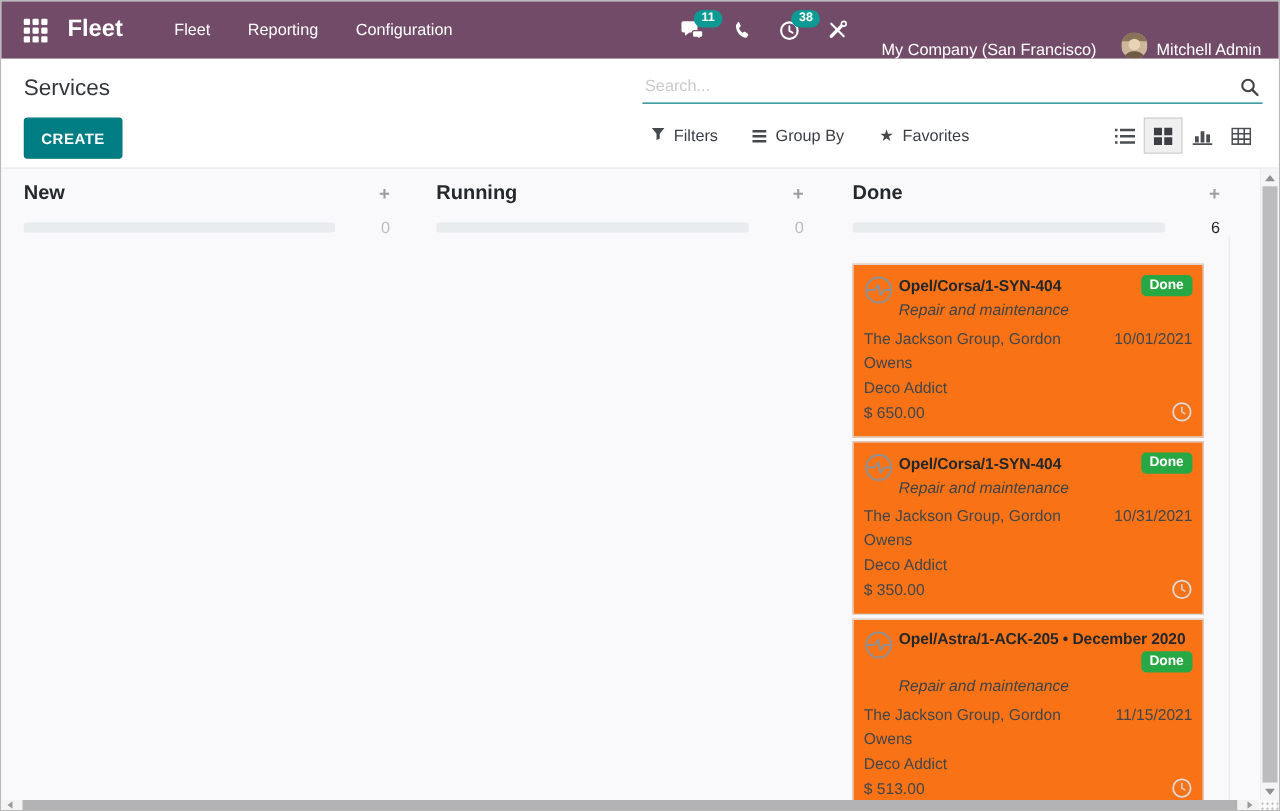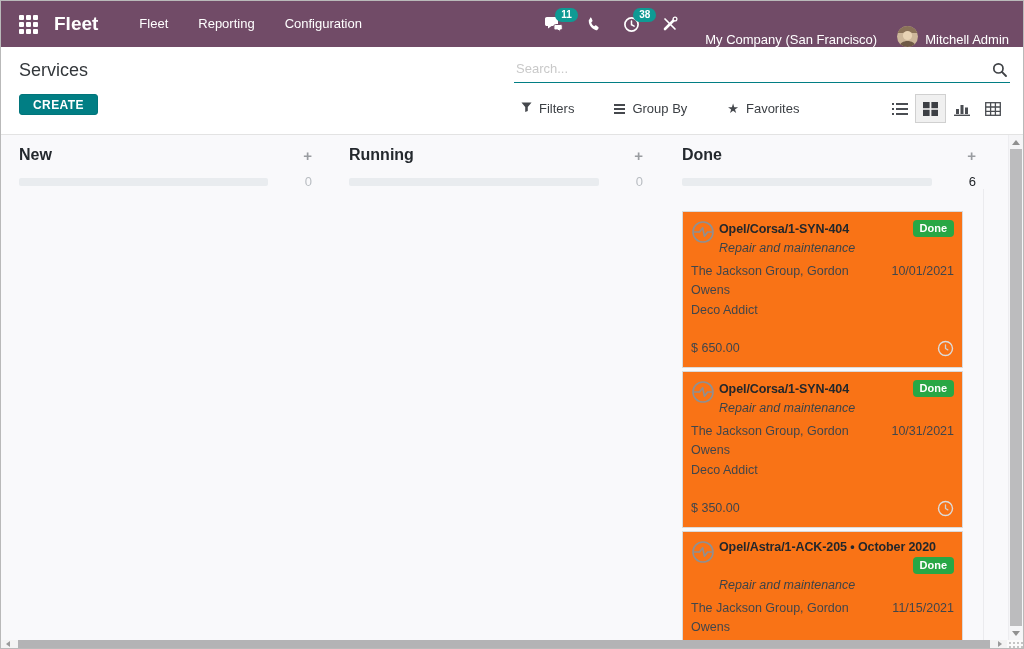--- a/index.html
+++ b/index.html
@@ -22,22 +22,22 @@
   .avatar svg{display:block}
   .user{font-size:13px;cursor:pointer;white-space:nowrap}
 
   
   .cp{height:88px;background:#fff;position:relative;border-bottom:1px solid #e3e3e3}
   .page-title{position:absolute;left:18px;top:13px;font-size:18px;color:#33373b}
   .search{position:absolute;left:513px;top:8px;width:496px;border-bottom:1px solid #017e84}
   .search input{width:calc(100% - 26px);border:0;outline:0;font-size:13px;padding:6px 2px;color:#212529;background:transparent}
   .search input::placeholder{color:#c9c9c9}
   .mag{position:absolute;right:2px;top:7px;cursor:pointer}
-  .create{position:absolute;left:18px;top:47px;height:21px;background:#017e84;color:#fff;border:1px solid #01757b;font-size:12px;font-weight:bold;letter-spacing:.4px;padding:0 13px;cursor:pointer;border-radius:3px;font-family:"Liberation Sans",sans-serif}
-  .fbar{position:absolute;left:520px;top:47px;height:29px;display:flex;align-items:center;gap:40px;font-size:13px;color:#3b3f44}
+  .create{position:absolute;left:18px;top:47px;height:33px;background:#017e84;color:#fff;border:1px solid #01757b;font-size:12px;font-weight:bold;letter-spacing:.4px;padding:0 13px;cursor:pointer;border-radius:3px;font-family:"Liberation Sans",sans-serif}
+  .fbar{position:absolute;left:520px;top:47px;height:29px;display:flex;align-items:center;gap:28px;font-size:13px;color:#3b3f44}
   .fitem{display:flex;align-items:center;gap:7px;cursor:pointer;white-space:nowrap}
   .gb-icon{display:inline-flex;flex-direction:column;gap:2px}
   .gb-icon b{width:11px;height:2px;background:#45484d;display:block}
   .star{font-size:13px;color:#45484d;line-height:1}
   .vsw{position:absolute;right:15px;top:47px;display:flex;height:29px}
   .vbtn{width:31px;display:flex;align-items:center;justify-content:center;cursor:pointer;border:1px solid transparent;color:#4a4d52}
   .vbtn.active{background:#f0f0f0;border-color:#d0d0d0}
   .vbtn svg{display:block}
 
   
@@ -61,21 +61,21 @@
   .clogo svg{display:block}
   .cmain{flex:1;min-width:0}
   .trow{display:flex;flex-wrap:wrap;align-items:center;column-gap:8px;row-gap:3px}
   .ctitle{font-weight:bold;color:#23272b;white-space:nowrap;letter-spacing:-.1px}
   .cbadge{margin-left:auto;background:#28a745;color:#fff;font-size:11px;font-weight:bold;padding:2px 7px;border-radius:4px;line-height:13px}
   .csub{font-style:italic;color:#3e4347;margin-top:2px;line-height:18px}
   .crow{display:flex;margin-top:5px;line-height:19px}
   .cpartner{flex:1}
   .cdate{margin-left:8px;white-space:nowrap}
   .cvendor{line-height:19px;margin-top:1px}
-  .cfoot{display:flex;align-items:center;margin-top:19px}
+  .cfoot{display:flex;margin-top:1px}
   .camount{flex:1;line-height:19px}
   .cclock svg{display:block}
 
   .col-border{position:absolute;left:982px;top:54px;bottom:0;width:1px;background:#ebebee}
 
   
   .vscroll{position:absolute;top:0;right:0;width:15px;height:100%;background:#f5f5f7;border-left:1px solid #ededf0}
   .varrow{height:14px;display:flex;align-items:center;justify-content:center;cursor:pointer}
   .varrow i{border-left:4px solid transparent;border-right:4px solid transparent;display:block}
   .varrow.up i{border-bottom:5px solid #909090}
@@ -346,21 +346,21 @@
     <div class="chead">
       <span class="clogo vlogo">
         <svg width="24" height="24" viewBox="0 0 24 24">
                     <circle cx="12" cy="12" r="10" fill="none" stroke="#8d9094" stroke-width="1.6"></circle>
                     <path d="M2.5 12h6l3.2-4.2 1.7 8.4 3.2-4.2h5" fill="none" stroke="#8d9094" stroke-width="1.6" stroke-linejoin="round"></path>
                   </svg>
 
       </span>
       <span class="cmain">
         <span class="trow">
-          <span class="ctitle">Opel/Astra/1-ACK-205 • October 2020</span>
+          <span class="ctitle">Opel/Astra/1-ACK-205 • December 2020</span>
           <span class="cbadge">Done</span>
         </span>
         <span class="csub" style="display:block">Repair and maintenance</span>
       </span>
     </div>
     <div class="crow">
       <span class="cpartner">The Jackson Group, Gordon Owens</span>
       <span class="cdate">11/15/2021</span>
     </div>
     <div class="cvendor">Deco Addict</div>

